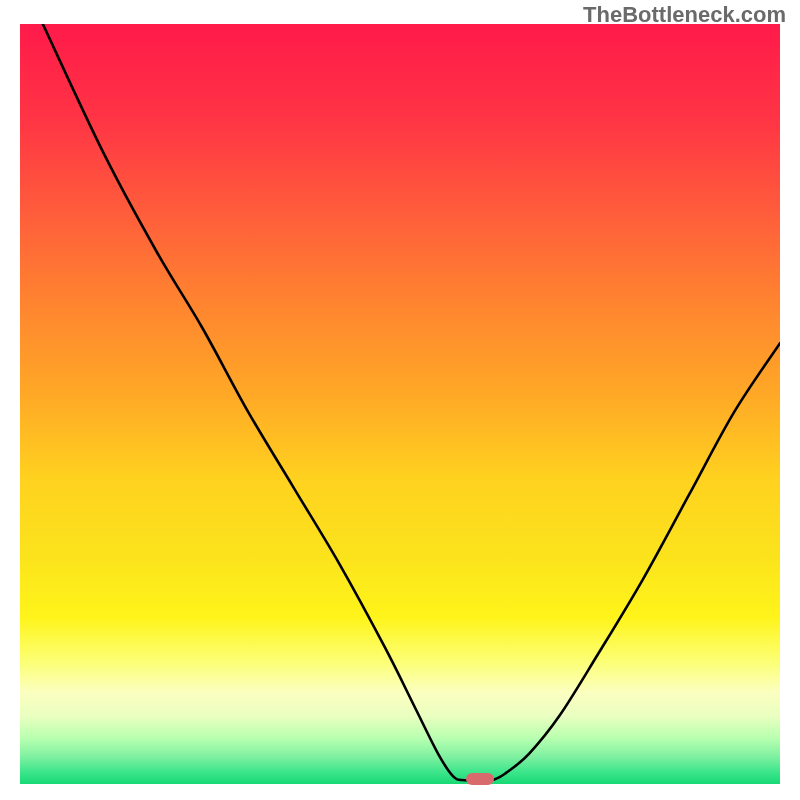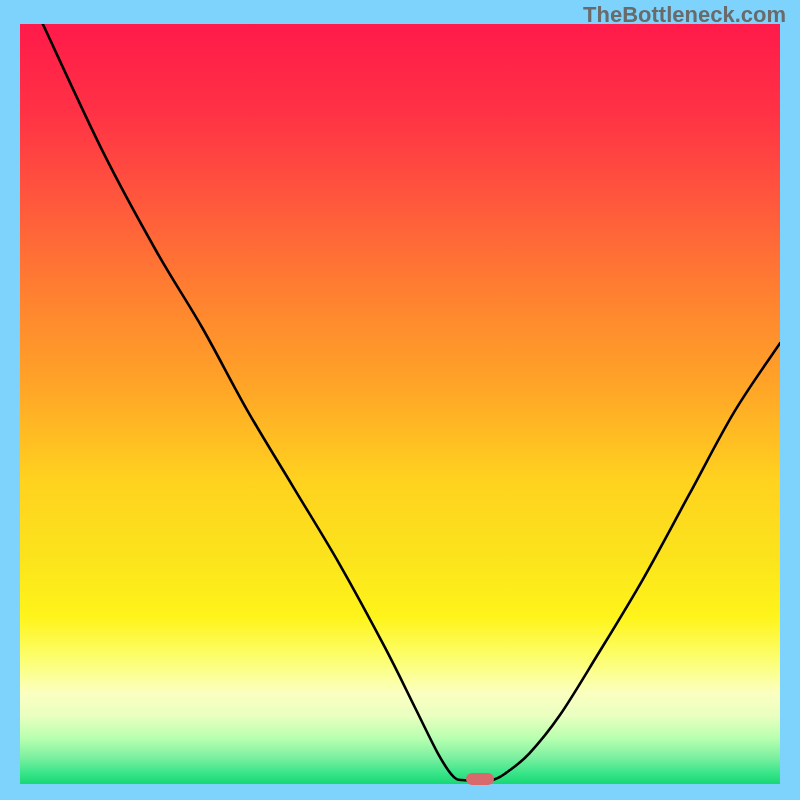--- a/index.html
+++ b/index.html
@@ -1,21 +1,21 @@
 <!DOCTYPE html>
 <html><head>
 <meta charset="utf-8">
 <style>
   * { margin: 0; padding: 0; box-sizing: border-box; }
   html, body { width: 800px; height: 800px; background: #000; }
   .container {
     width: 800px;
     height: 800px;
     position: relative;
-    background: #7dd3fc;
+    background: #ffffff;
   }
   .watermark {
     position: absolute;
     top: 2px;
     right: 14px;
     font-family: Arial, sans-serif;
     font-size: 22px;
     font-weight: bold;
     color: #6a6a6a;
     z-index: 10;

